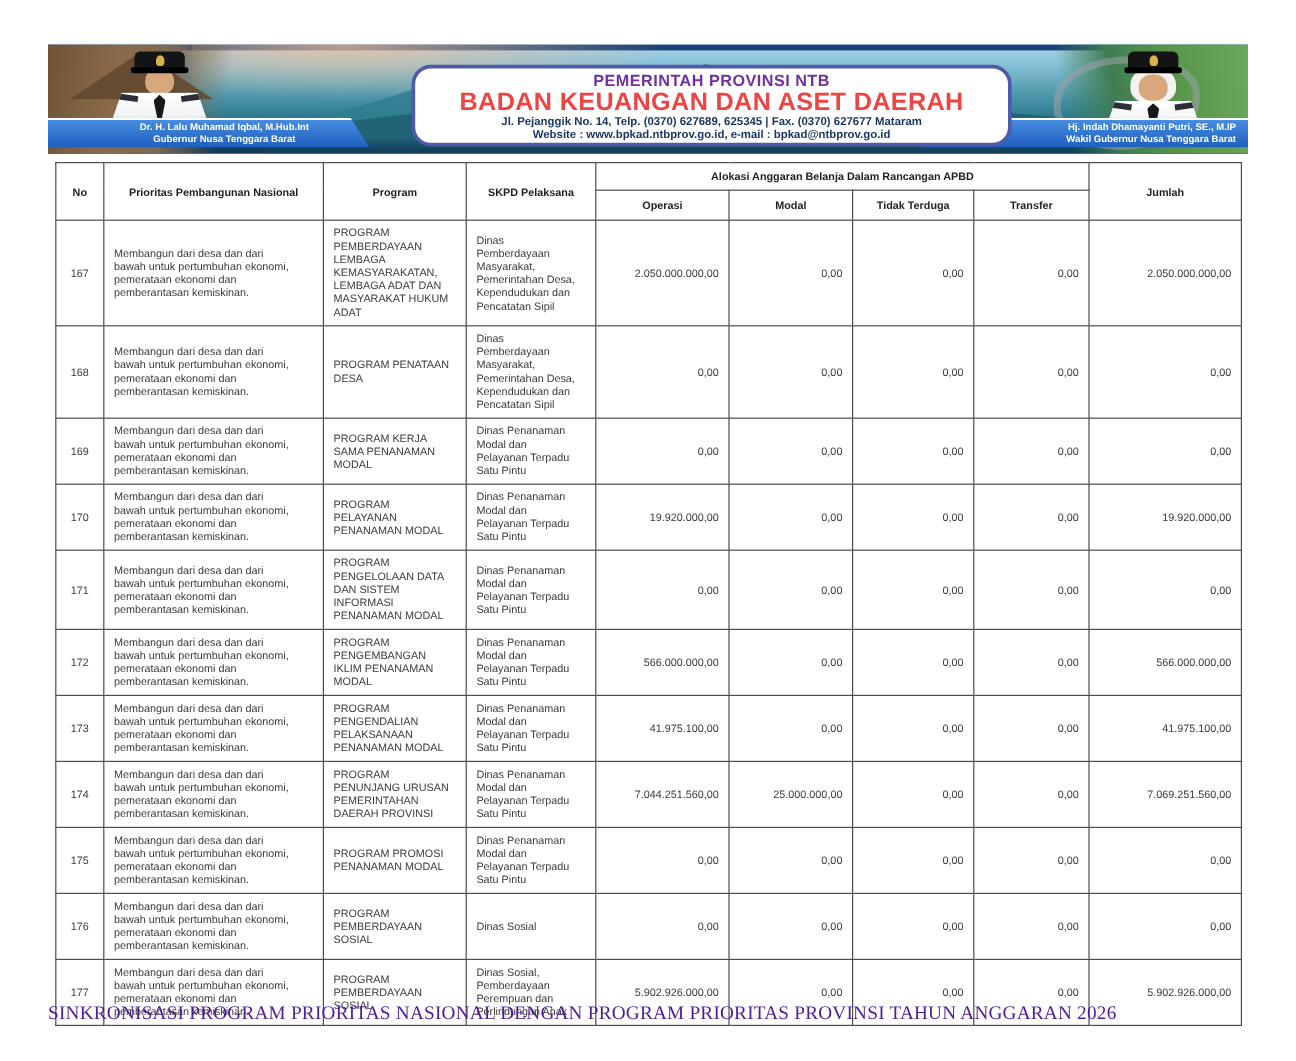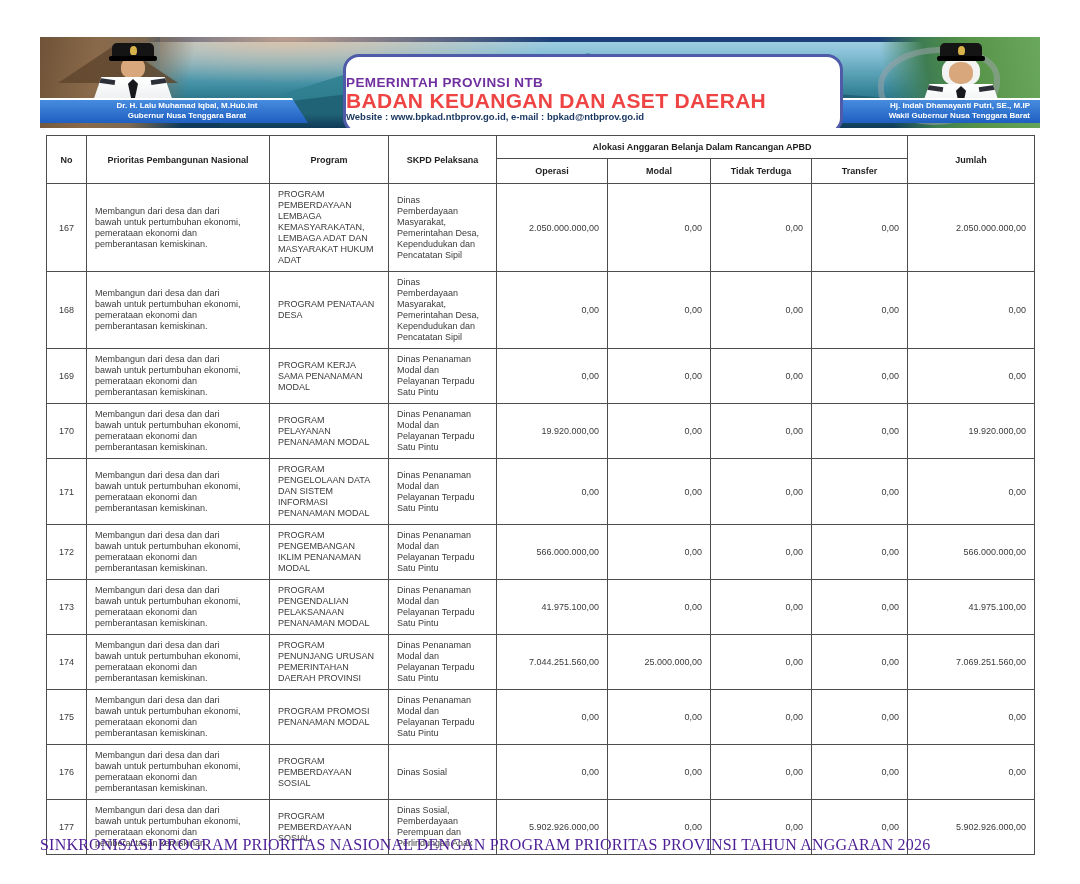--- a/index.html
+++ b/index.html
@@ -45,22 +45,22 @@
     clip-path:polygon(50% 0, 100% 18%, 55% 100%, 45% 100%, 0 18%); }
   .person .torso .board { position:absolute; top:2px; width:16px; height:5px; background:#2c2f38; }
   .person .torso .board.l { left:10px; transform:rotate(8deg); }
   .person .torso .board.r { right:10px; transform:rotate(-8deg); }
 
   .ribbon { position:absolute; bottom:5px; height:25px; color:#fff; font-weight:bold; font-size:8px; line-height:10px;
     background:linear-gradient(180deg,#4a90e2,#1f5fc0); box-shadow:inset 0 2px 0 #ffffff; padding-top:3px; box-sizing:border-box; }
   .ribbon.left { left:0; width:268px; clip-path:polygon(0 0, 94% 0, 100% 100%, 0 100%); padding-left:26px; text-align:center; }
   .ribbon.right { right:0; width:272px; clip-path:polygon(6% 0, 100% 0, 100% 100%, 0 100%); padding-right:10px; text-align:right; }
 
-  .orgbox { position:absolute; left:303px; top:17px; width:500px; height:80px; background:#ffffff;
-    border:3px solid #4f5aa8; border-radius:16px; text-align:left; box-sizing:border-box; padding-top:18px; }
+  .orgbox { position:absolute; left:303px; top:17px; width:500px; height:68px; background:#ffffff;
+    border:3px solid #4f5aa8; border-radius:16px; text-align:center; box-sizing:border-box; padding-top:3px; }
   .org1 { color:#7030A0; font-weight:bold; font-size:13.5px; letter-spacing:.4px; line-height:15px; }
   .org2 { color:#ef4444; font-weight:bold; font-size:21px; letter-spacing:.3px; line-height:21px; }
   .org3, .org4 { color:#17355F; font-weight:bold; font-size:9.5px; line-height:11px; }
 
   
   table.main { position:absolute; left:46px; top:135px; width:989px; border-collapse:collapse; table-layout:fixed;
     font-size:9px; color:#3a3a3a; }
   table.main th, table.main td { border:1px solid #4d4d4d; vertical-align:middle; }
   table.main th { font-weight:bold; color:#1f1f1f; text-align:center; padding:3px 6px; }
   tr.h-group th { height:16px; }
@@ -118,20 +118,21 @@
     <div>Gubernur Nusa Tenggara Barat</div>
   </div>
   <div class="ribbon right">
     <div>Hj. Indah Dhamayanti Putri, SE., M.IP</div>
     <div>Wakil Gubernur Nusa Tenggara Barat</div>
   </div>
 
   <div class="orgbox">
     <div class="org1">PEMERINTAH PROVINSI NTB</div>
     <div class="org2">BADAN KEUANGAN DAN ASET DAERAH</div>
+    <div class="org3">Jl. Pejanggik No. 14, Telp. (0370) 627689, 625345 | Fax. (0370) 627677 Mataram</div>
     <div class="org4">Website : www.bpkad.ntbprov.go.id, e-mail : bpkad@ntbprov.go.id</div>
   </div>
 </div>
 
 <table class="main">
   <colgroup>
     <col style="width:40px">
       <col style="width:183px">
       <col style="width:119px">
       <col style="width:108px">

